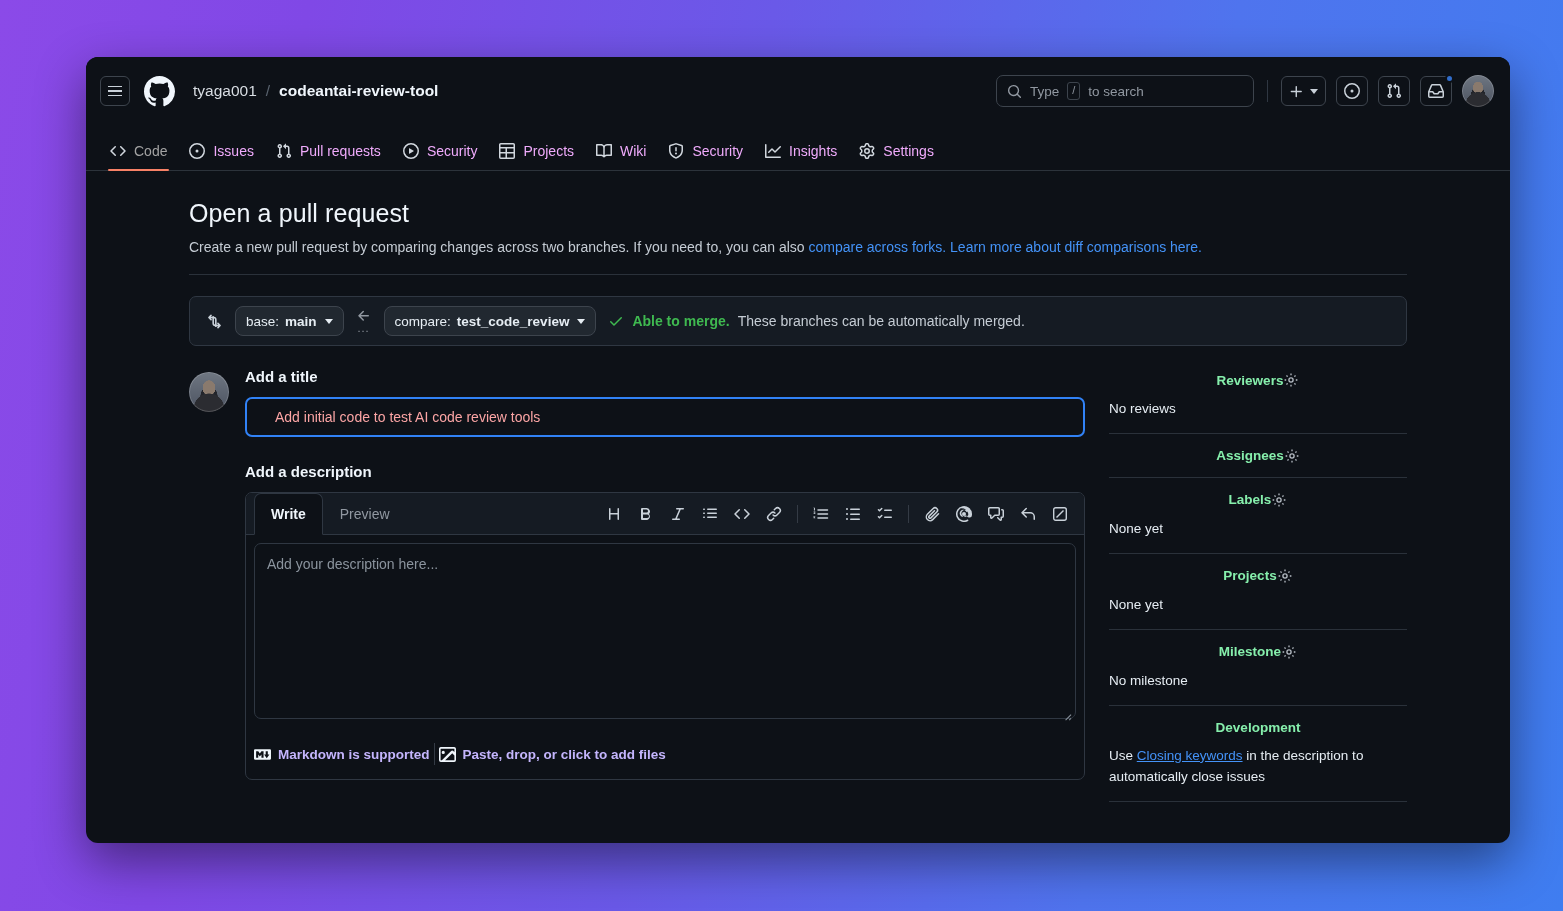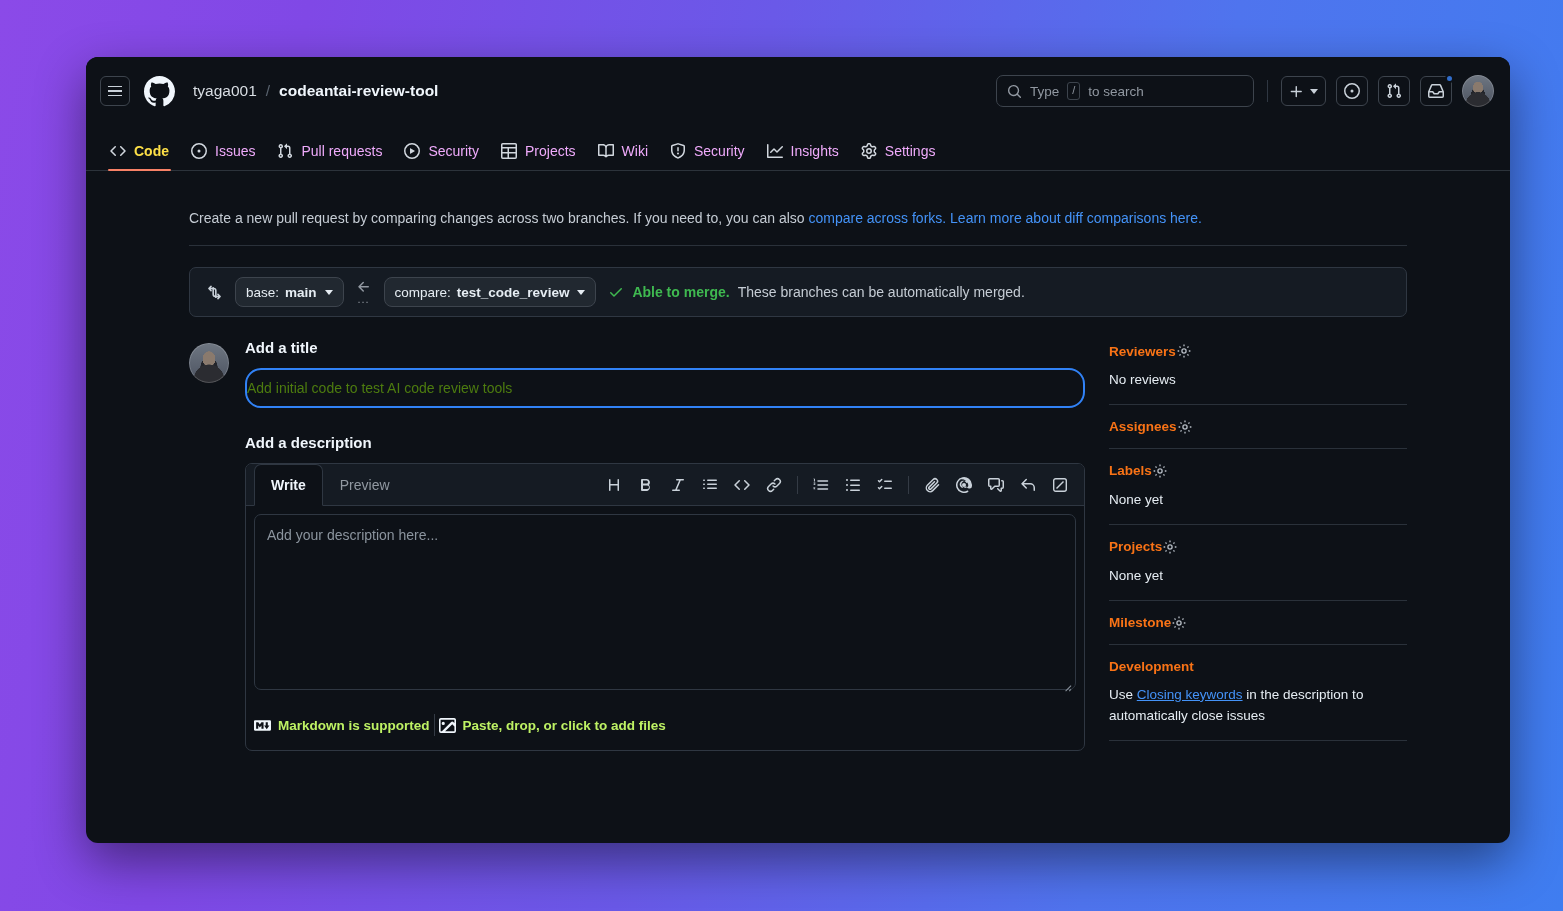--- a/index.html
+++ b/index.html
@@ -109,21 +109,21 @@
     border-bottom: 1px solid #2c333b;
     gap: 2px;
   }
   .nav-item {
     display: flex; align-items: center; gap: 8px;
     padding: 0 10px 11px;
     font-size: 14px; color: #f0abfc;
     cursor: pointer; position: relative;
     white-space: nowrap;
   }
-  .nav-item.active { color: #fde047; font-weight: 700; }
+  .nav-item.active { color: #a3a3a3; font-weight: 400; }
   .nav-item.active::after {
     content: ""; position: absolute;
     left: 8px; right: 8px; bottom: -1px;
     height: 2px; background: #f78166; border-radius: 2px;
   }
   .nav-item svg { flex: none; }
 
   
   .page {
     padding: 28px 0 0 0;
@@ -183,23 +183,23 @@
       linear-gradient(#6f7782, #4b5260);
     box-shadow: inset 0 0 0 1px rgba(255,255,255,.18);
   }
   .col-form { flex: 1; }
   .field-label { font-size: 15px; font-weight: 700; color: #f0f6fc; }
   .title-input {
     margin-top: 12px;
     width: 100%; height: 40px;
     background: #0d1117;
     border: 2px solid #3182f6;
-    border-radius: 16px;
-    color: #4d7c0f; font-size: 14px;
-    padding: 0 0;
+    border-radius: 7px;
+    color: #fca5a5; font-size: 14px;
+    padding: 0 28px;
     outline: none;
     font-family: "Liberation Sans", sans-serif;
   }
 
   .desc-label { margin-top: 26px; font-size: 15px; font-weight: 700; color: #f0f6fc; }
 
   .editor {
     margin-top: 12px;
     border: 1px solid #2f3742;
     border-radius: 7px;
@@ -252,32 +252,32 @@
     font-family: "Liberation Sans", sans-serif;
   }
   .desc-area::placeholder { color: #8b949e; }
   .resize-grip {
     position: absolute; right: 12px; bottom: 10px;
     width: 11px; height: 11px; pointer-events: none;
   }
   .editor-footer {
     display: flex; align-items: center; gap: 4px;
     padding: 12px 12px 14px 8px;
-    font-size: 13.5px; color: #bef264; font-weight: 700;
+    font-size: 13.5px; color: #c4b5fd; font-weight: 700;
   }
   .ftr-item { display: flex; align-items: center; gap: 7px; cursor: pointer; }
   .ftr-sep { width: 1px; height: 22px; background: #343b45; }
 
   
   .sidebar { width: 298px; padding-top: 2px; }
   .sb-section { padding: 14px 0 13px; border-bottom: 1px solid #2a313a; }
   .sb-section:first-child { padding-top: 2px; }
   .sb-head {
-    display: flex; align-items: center; justify-content: flex-start;
-    font-size: 13.5px; font-weight: 700; color: #f97316;
+    display: flex; align-items: center; justify-content: center;
+    font-size: 13.5px; font-weight: 700; color: #86efac;
   }
   .sb-gear { color: #b7bec6; cursor: pointer; display: flex; }
   .sb-body { margin-top: 11px; font-size: 13.5px; color: #e6edf3; line-height: 1.55; }
   .sb-link-underline { color: #e6edf3; text-decoration: underline; cursor: pointer; }
 </style>
 </head>
 <body>
 
 <div id="window">
 
@@ -397,20 +397,21 @@
       <svg width="16" height="16" viewBox="0 0 16 16" fill="#d1d7de">
           <path d="M8 0a8.2 8.2 0 0 1 .701.031C9.444.095 9.99.645 10.16 1.29l.288 1.107c.018.066.079.158.212.224.231.114.454.243.668.386.123.082.233.09.299.071l1.103-.303c.644-.176 1.392.021 1.82.63.27.385.506.792.704 1.218.315.675.111 1.422-.364 1.891l-.814.806c-.049.048-.098.147-.088.294.016.257.016.515 0 .772-.01.147.039.246.088.294l.814.806c.475.469.679 1.216.364 1.891a7.977 7.977 0 0 1-.704 1.217c-.428.61-1.176.807-1.82.63l-1.103-.303c-.066-.019-.176-.011-.299.071a4.909 4.909 0 0 1-.668.386c-.133.066-.194.158-.212.224l-.288 1.107c-.17.645-.716 1.195-1.459 1.259a8.006 8.006 0 0 1-1.402 0c-.743-.064-1.289-.614-1.459-1.259l-.289-1.107c-.017-.066-.078-.158-.211-.224a4.908 4.908 0 0 1-.668-.386c-.123-.082-.233-.09-.299-.071l-1.103.303c-.644.176-1.392-.021-1.82-.63a8.12 8.12 0 0 1-.704-1.217c-.315-.675-.111-1.422.363-1.891l.815-.806c.05-.048.098-.147.088-.294a6.214 6.214 0 0 1 0-.772c.01-.147-.038-.246-.088-.294l-.815-.806C.635 6.045.431 5.298.746 4.623a7.92 7.92 0 0 1 .704-1.217c.428-.61 1.176-.807 1.82-.63l1.103.303c.066.019.176.011.299-.071.214-.143.437-.272.668-.386.133-.066.194-.158.211-.224l.29-1.107C6.009.645 6.556.095 7.299.03 7.53.01 7.764 0 8 0Zm-.571 1.525c-.036.003-.108.036-.137.146l-.289 1.105c-.147.561-.549.967-.998 1.189-.173.086-.34.183-.5.29-.417.278-.97.423-1.529.27l-1.103-.303c-.109-.03-.175.016-.195.045-.22.312-.412.644-.573.99-.014.031-.021.11.059.19l.815.806c.411.406.562.957.53 1.456a4.709 4.709 0 0 0 0 .582c.032.499-.119 1.05-.53 1.456l-.815.806c-.081.08-.073.159-.059.19.162.346.353.677.573.989.02.03.085.076.195.046l1.102-.303c.56-.153 1.113-.008 1.53.27.161.107.328.204.501.29.447.222.85.629.997 1.189l.289 1.105c.029.109.101.143.137.146a6.6 6.6 0 0 0 1.142 0c.036-.003.108-.037.137-.146l.289-1.105c.147-.561.549-.967.998-1.189.173-.086.34-.183.5-.29.417-.278.97-.423 1.529-.27l1.103.303c.109.029.175-.016.195-.045.22-.313.411-.644.573-.99.014-.031.021-.11-.059-.19l-.815-.806c-.411-.406-.562-.957-.53-1.456a4.709 4.709 0 0 0 0-.582c-.032-.499.119-1.05.53-1.456l.815-.806c.081-.08.073-.159.059-.19a6.464 6.464 0 0 0-.573-.989c-.02-.03-.085-.076-.195-.046l-1.102.303c-.56.153-1.113.008-1.53-.27a4.44 4.44 0 0 0-.501-.29c-.447-.222-.85-.629-.997-1.189l-.289-1.105c-.029-.11-.101-.143-.137-.146a6.6 6.6 0 0 0-1.142 0ZM11 8a3 3 0 1 1-6 0 3 3 0 0 1 6 0ZM9.5 8a1.5 1.5 0 1 0-3.001.001A1.5 1.5 0 0 0 9.5 8Z"></path>
         </svg>
       <span>Settings</span>
     </div>
   </div>
 
   <div class="page">
     <div class="page-inner">
 
+      <h1 class="page-title">Open a pull request</h1>
       <div class="page-desc">
         <span>Create a new pull request by comparing changes across two branches. If you need to, you can also </span><a class="lnk">compare across forks.</a><span> </span><a class="lnk">Learn more about diff comparisons here.</a>
       </div>
 
       <div class="compare-bar">
         <svg width="17" height="17" viewBox="0 0 16 16" fill="#c9d1d9">
           <path d="M4.75 1.5a.75.75 0 0 1 .53 1.28L4.56 3.5h2.69A2.75 2.75 0 0 1 10 6.25v4.5a1.25 1.25 0 1 1-1.5 0v-4.5c0-.69-.56-1.25-1.25-1.25H4.56l.72.72A.75.75 0 0 1 4.22 6.78l-2-2a.75.75 0 0 1 0-1.06l2-2a.75.75 0 0 1 .53-.22Zm6.5 13a.75.75 0 0 1-.53-1.28l.72-.72H8.75A2.75 2.75 0 0 1 6 9.75v-4.5a1.25 1.25 0 1 1 1.5 0v4.5c0 .69.56 1.25 1.25 1.25h2.69l-.72-.72a.75.75 0 1 1 1.06-1.06l2 2a.75.75 0 0 1 0 1.06l-2 2a.75.75 0 0 1-.53.22Z"></path>
         </svg>
 
         <div class="pill">
@@ -618,20 +619,21 @@
           <div class="sb-section">
             <div class="sb-head">
               <span>Milestone</span>
               <span class="sb-gear">
                 <svg width="16" height="16" viewBox="0 0 16 16" fill="none" stroke="#b7bec6" stroke-width="1.3">
                     <circle cx="8" cy="8" r="2.1"></circle>
                     <path d="M8 1.6v1.6M8 12.8v1.6M14.4 8h-1.6M3.2 8H1.6M12.53 3.47l-1.13 1.13M4.6 11.4l-1.13 1.13M12.53 12.53 11.4 11.4M4.6 4.6 3.47 3.47"></path>
                   </svg>
               </span>
             </div>
+            <div class="sb-body">No milestone</div>
           </div>
 
           <div class="sb-section">
             <div class="sb-head">
               <span>Development</span>
             </div>
             <div class="sb-body">
               <span>Use </span><a class="lnk" style="text-decoration:underline">Closing keywords</a><span> in the description to automatically close issues</span>
             </div>
           </div>

